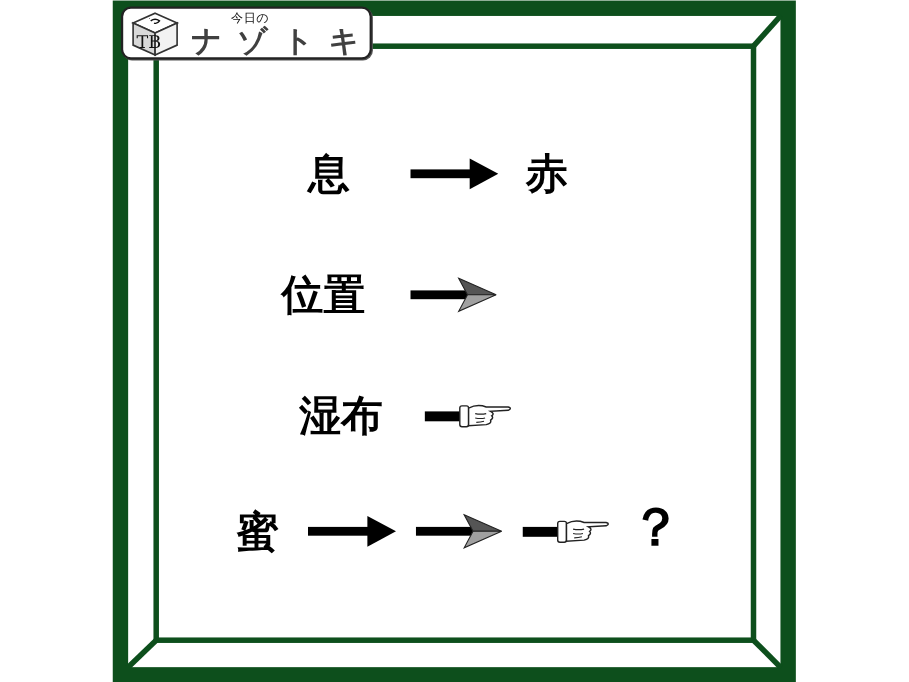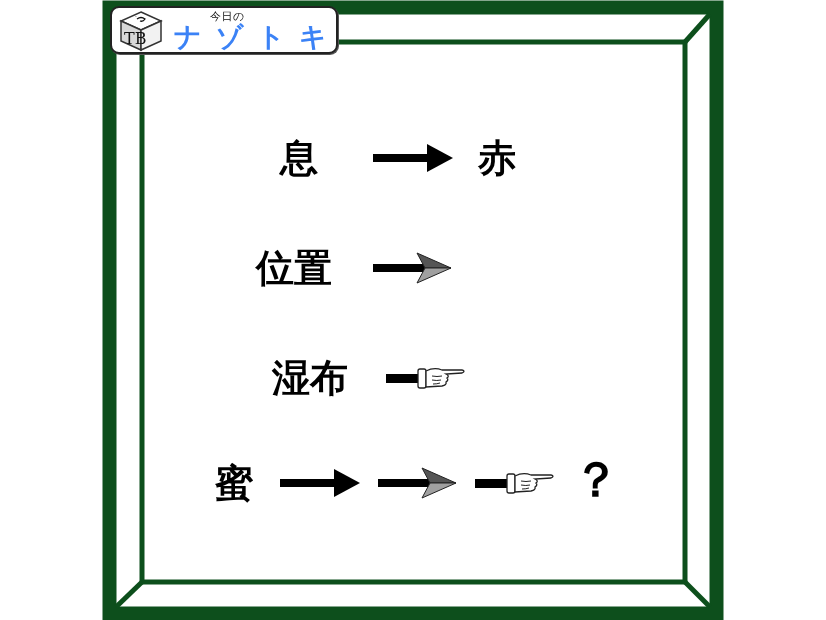--- a/index.html
+++ b/index.html
@@ -48,21 +48,21 @@
       color: #111;
       letter-spacing: 0.5px;
       margin-left: 32px;
     }
     .logo-title {
       position: absolute;
       left: 62px;
       top: 11px;
       font-size: 27px;
       font-weight: bold;
-      color: #3b82f6;
+      color: #404040;
       letter-spacing: 14px;
       white-space: nowrap;
     }
     .row {
       position: absolute;
       height: 50px;
       display: block;
     }
     .word {
       position: absolute;

